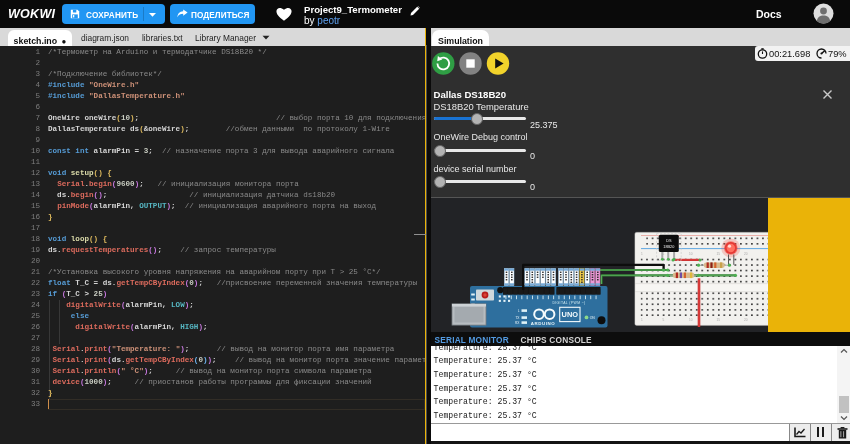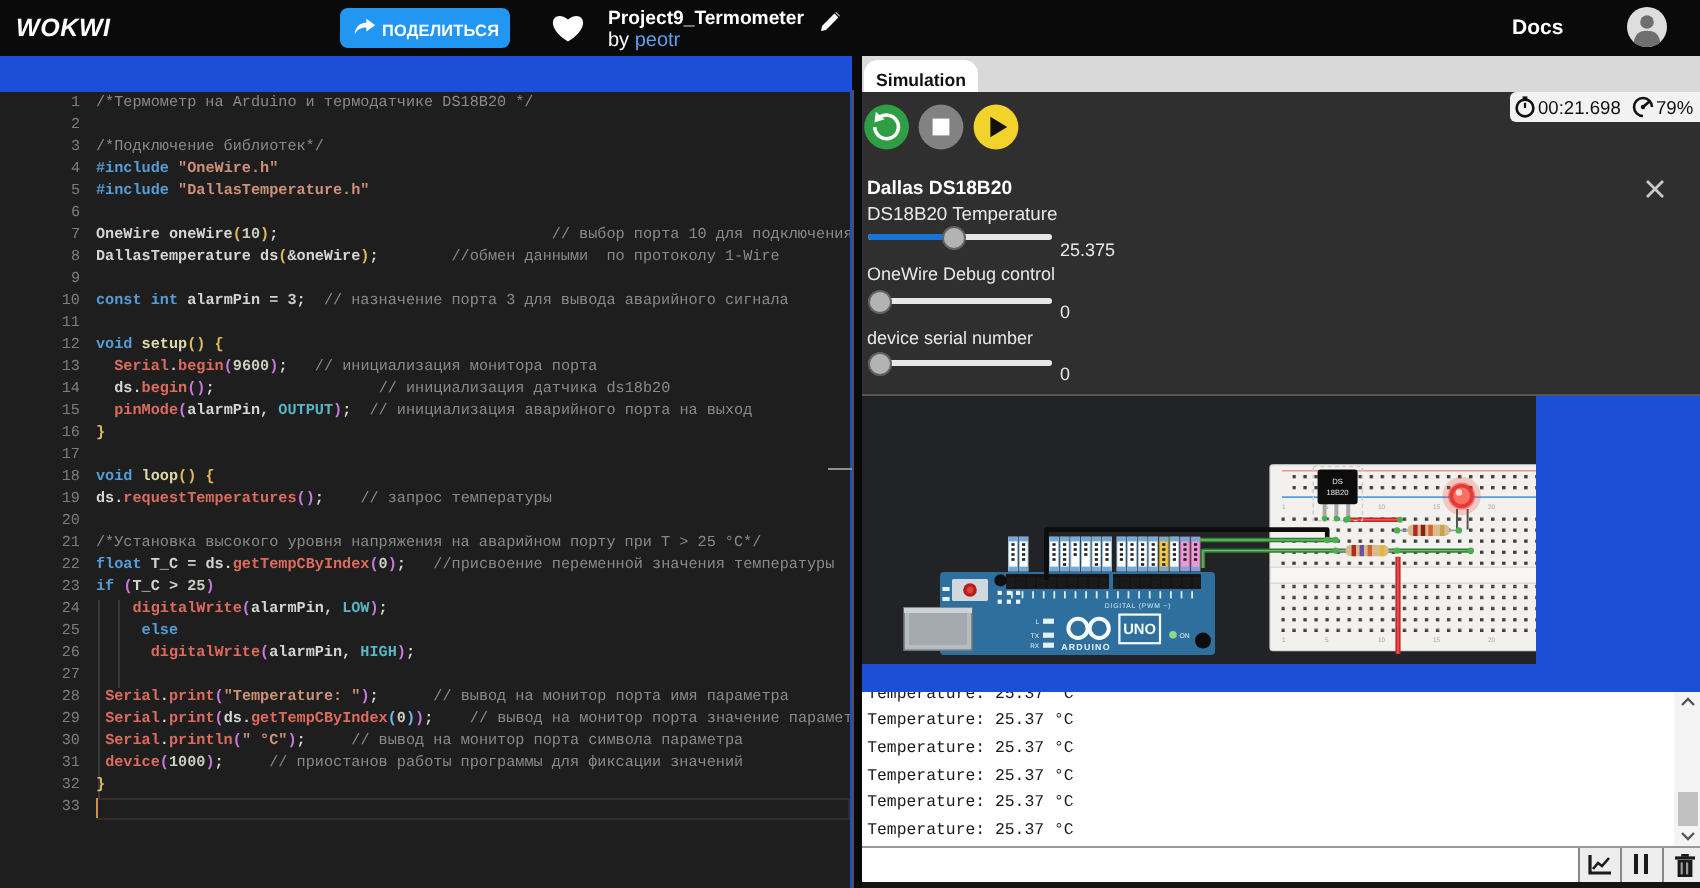--- a/index.html
+++ b/index.html
@@ -1,15 +1,15 @@
 <!DOCTYPE html>
 <html><head><meta charset="utf-8">
 <style>
   html,body{margin:0;padding:0;}
-  #root{position:relative;width:850px;height:444px;background:#1d4ed8;overflow:hidden;
+  #root{position:relative;width:850px;height:444px;background:#eab308;overflow:hidden;
         font-family:"Liberation Sans",sans-serif;}
   .abs{position:absolute;}
   
   .c{color:#8a8a8a;font-weight:400;}
   .k{color:#569cd6;margin-top:36px;}
   .s{color:#ce9178;}
   .f{color:#dd6b5d;}
   .t{color:#56b6c2;}
   .n{color:#c9cdc2;}
   .y{color:#dcdcaa;}
@@ -20,20 +20,33 @@
         font-size:7.6px;line-height:11px;color:#d4d4d4;font-weight:700;white-space:pre;}
   #gutter{position:absolute;left:0;top:1.5px;width:40px;margin:0;text-align:right;
         font-family:"Liberation Mono",monospace;font-size:7.6px;line-height:11px;color:#7d7d7d;white-space:pre;}
 </style></head>
 <body>
 <div id="root">
 
 <div class="abs" id="topbar" style="left:0;top:0;width:850px;height:28px;background:#0a0a0a;">
   <div class="abs" style="left:8px;top:7px;width:55px;height:16px;color:#fff;font-size:12.5px;font-weight:700;font-style:italic;letter-spacing:.3px;">WOKWI</div>
 
+  <div class="abs" style="left:62px;top:4px;width:103px;height:20px;background:#2196f3;border-radius:4px;">
+    <svg class="abs" style="left:8px;top:5px;" width="10" height="10" viewBox="0 0 10 10">
+      <path d="M0.8 0.8 h6.7 L9.2 2.6 V9.2 H0.8 Z" fill="#fff"></path>
+      <rect x="2.9" y="0.8" width="3.4" height="2.7" fill="#2196f3"></rect>
+      <rect x="2.2" y="5.4" width="5.6" height="3.8" fill="#2196f3"></rect>
+      <rect x="3.0" y="6.1" width="1.3" height="2.3" fill="#fff"></rect>
+    </svg>
+    <div class="abs" style="left:24px;top:6.5px;font-size:8.2px;font-weight:700;color:#fff;letter-spacing:.2px;">СОХРАНИТЬ</div>
+    <div class="abs" style="left:81px;top:3px;width:1px;height:14px;background:rgba(0,0,0,.18);"></div>
+    <svg class="abs" style="left:86px;top:8px;" width="9" height="6" viewBox="0 0 9 6">
+          <path d="M1 1 L4.5 4.8 L8 1 Z" fill="#fff"></path>
+        </svg>
+  </div>
 
   <div class="abs" style="left:170px;top:4px;width:85px;height:20px;background:#2196f3;border-radius:4px;">
     <svg class="abs" style="left:7px;top:5px;" width="11" height="10" viewBox="0 0 11 10">
       <path d="M6.2 0.4 L10.6 3.6 L6.2 6.8 V4.8 C3.4 4.8 1.6 5.8 0.4 8.2 C0.6 5 2.4 2.6 6.2 2.3 Z" fill="#fff"></path>
     </svg>
     <div class="abs" style="left:21px;top:6.5px;font-size:8.2px;font-weight:700;color:#fff;letter-spacing:.1px;">ПОДЕЛИТЬСЯ</div>
   </div>
 
   <svg class="abs" style="left:275px;top:6px;" width="18" height="16" viewBox="0 0 16 14">
     <path d="M8 13 C-3.5 6 2 -1.8 8 3.2 C14 -1.8 19.5 6 8 13 Z" fill="#fff"></path>
@@ -44,20 +57,32 @@
   </svg>
   <div class="abs" style="left:304px;top:15px;font-size:10px;color:#fff;">by <span style="color:#5ea0ef;">peotr</span></div>
   <div class="abs" style="left:741px;top:8px;font-size:10.5px;font-weight:700;color:#fff;padding-left:15px;">Docs</div>
   <svg class="abs" style="left:813px;top:3px;" width="21" height="21" viewBox="0 0 21 21">
     <circle cx="10.5" cy="10.5" r="10" fill="#dedede"></circle>
     <circle cx="10.5" cy="8" r="3.4" fill="#6f6f6f"></circle>
     <path d="M3.8 18.3 C4.5 13.8 7 12.4 10.5 12.4 C14 12.4 16.5 13.8 17.2 18.3 C15.4 19.9 12.9 20.5 10.5 20.5 C8.1 20.5 5.6 19.9 3.8 18.3 Z" fill="#6f6f6f"></path>
   </svg>
 </div>
 
+<div class="abs" style="left:0;top:28px;width:425px;height:17.5px;background:#d9d9d9;">
+  <div class="abs" style="left:8px;top:2px;width:64px;height:15.5px;background:#fff;border-radius:6px 6px 0 0;text-align:center;">
+    <span style="font-size:8.8px;font-weight:700;color:#111;line-height:15px;">sketch.ino</span>
+    <span style="font-size:8px;color:#111;vertical-align:0.5px;">●</span>
+  </div>
+  <div class="abs" style="left:81px;top:4.5px;font-size:8.4px;color:#222;">diagram.json</div>
+  <div class="abs" style="left:142px;top:4.5px;font-size:8.4px;color:#222;">libraries.txt</div>
+  <div class="abs" style="left:195px;top:4.5px;font-size:8.4px;color:#222;">Library Manager</div>
+  <svg class="abs" style="left:262px;top:7px;" width="8" height="6" viewBox="0 0 8 6">
+        <path d="M0.5 0.8 L4 4.5 L7.5 0.8 Z" fill="#222"></path>
+      </svg>
+</div>
 
 <div class="abs" id="editor" style="left:0;top:45.5px;width:425px;height:398.5px;background:#1e1e1e;overflow:hidden;">
   <div style="position:absolute;left:49.4px;top:254.5px;width:1px;height:99px;background:#383838;"></div>
   <div style="position:absolute;left:58.6px;top:254.5px;width:1px;height:44px;background:#383838;"></div>
   <div style="position:absolute;left:47.5px;top:353px;width:377px;height:11px;border:1px solid #322d26;box-sizing:border-box;"></div>
   <div style="position:absolute;left:47.6px;top:353.8px;width:1.6px;height:9.4px;background:#cf8e4a;"></div>
   <pre id="gutter">1
 2
 3
 4
@@ -468,20 +493,24 @@
     <rect x="595.6" y="268.5" width="4.4" height="2.2" fill="#74a9d8"></rect>
     <rect x="595.6" y="283.3" width="4.4" height="2.2" fill="#74a9d8"></rect>
     <rect x="597.0" y="271.6" width="1.6" height="1.3" fill="#222"></rect>
     <rect x="597.0" y="274.1" width="1.6" height="1.3" fill="#222"></rect>
     <rect x="597.0" y="276.6" width="1.6" height="1.3" fill="#222"></rect>
     <rect x="597.0" y="279.1" width="1.6" height="1.3" fill="#222"></rect>
   </g>
 </svg>
 </div>
 
+<div class="abs" id="serialbar" style="left:431px;top:332px;width:419px;height:14px;background:#0d0d0d;">
+  <div class="abs" style="left:3.5px;top:2.5px;font-size:8.3px;font-weight:700;color:#539be2;letter-spacing:.2px;">SERIAL MONITOR</div>
+  <div class="abs" style="left:89.5px;top:2.5px;font-size:8.3px;font-weight:700;color:#d4d4d4;letter-spacing:.2px;">CHIPS CONSOLE</div>
+</div>
 <div class="abs" id="serialbody" style="left:431px;top:346px;width:419px;height:77px;background:#ffffff;overflow:hidden;">
   <pre style="position:absolute;left:2.6px;top:-5.5px;margin:0;font-family:'Liberation Mono',monospace;font-size:8.2px;line-height:13.7px;color:#1a1a1a;">Temperature: 25.37 °C
 Temperature: 25.37 °C
 Temperature: 25.37 °C
 Temperature: 25.37 °C
 Temperature: 25.37 °C
 Temperature: 25.37 °C
 Temperature: 25.37 °C</pre>
 
   <div class="abs" style="left:406px;top:0;width:13px;height:77px;background:#f4f4f4;">

